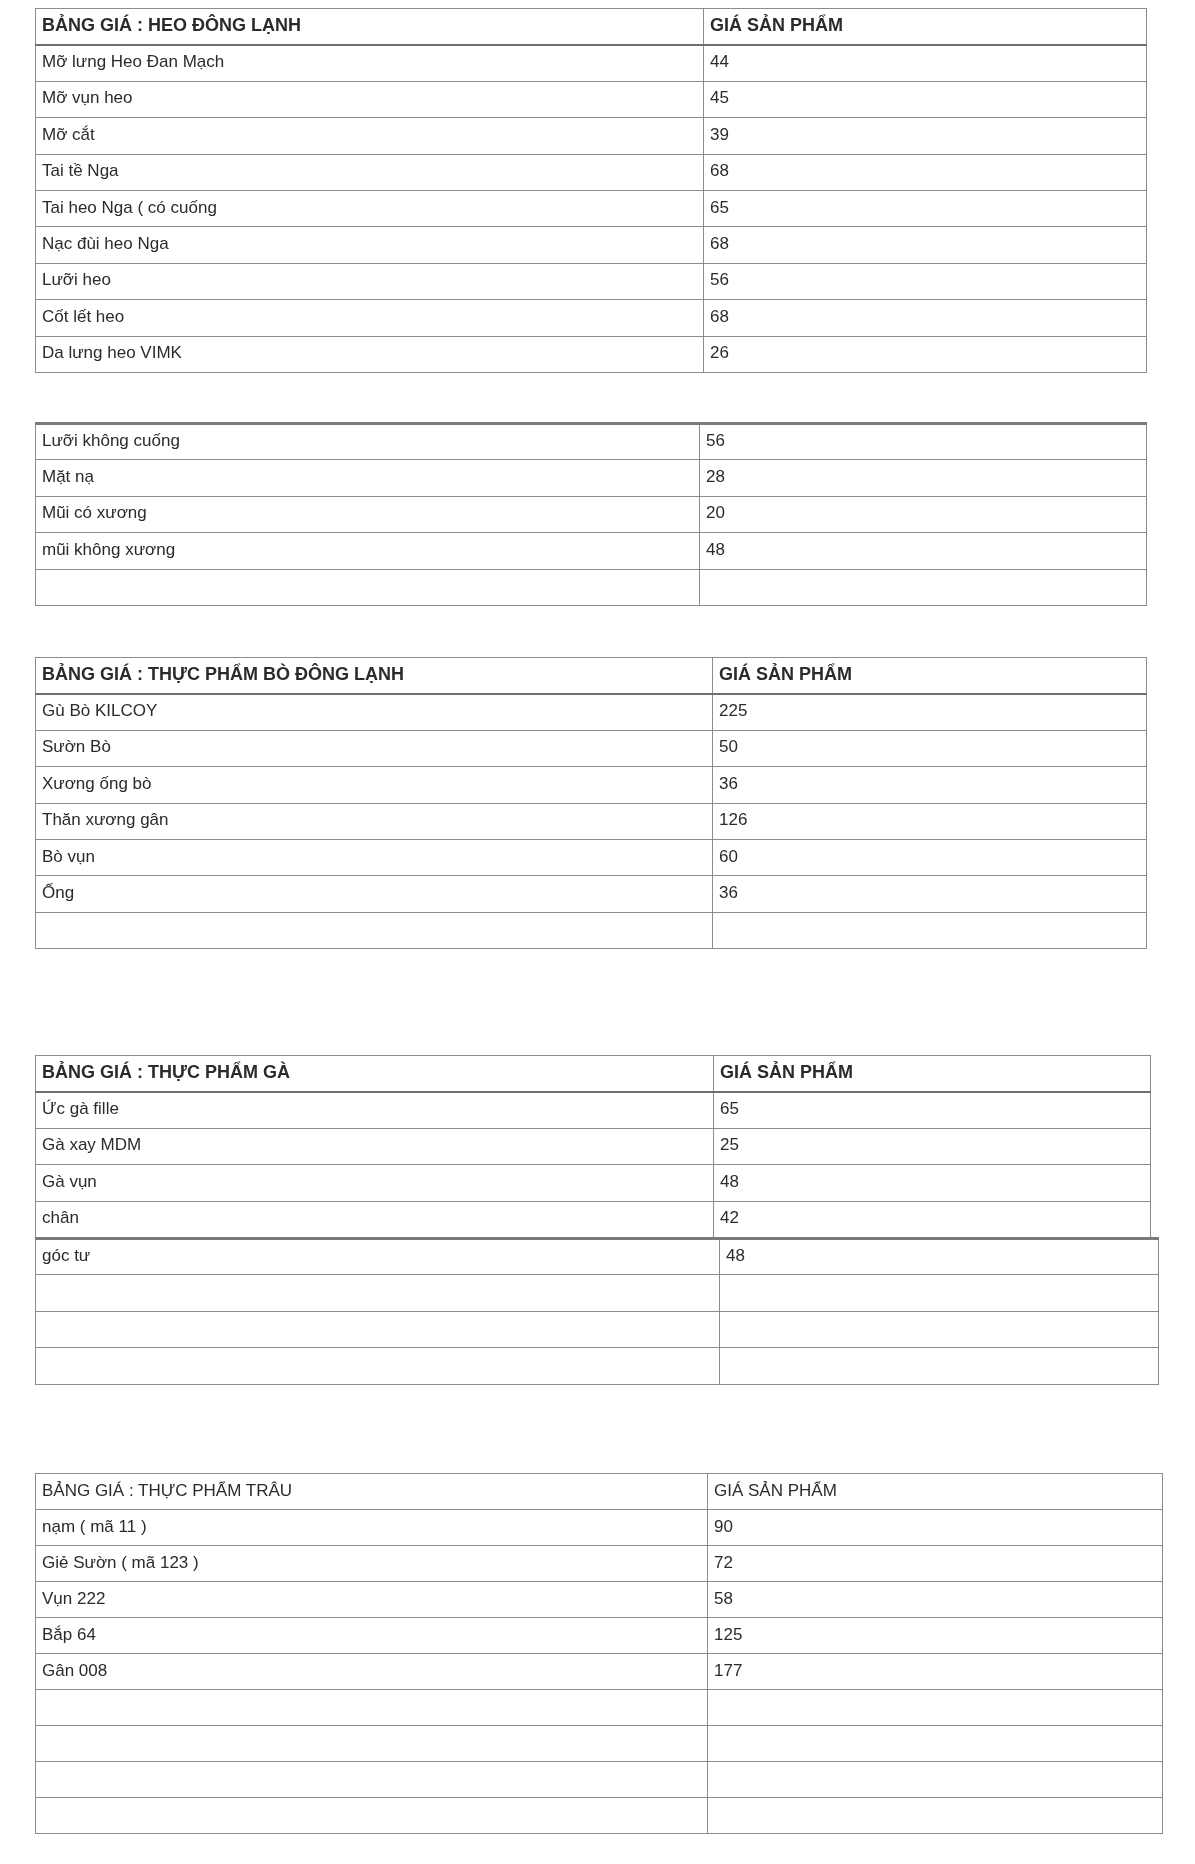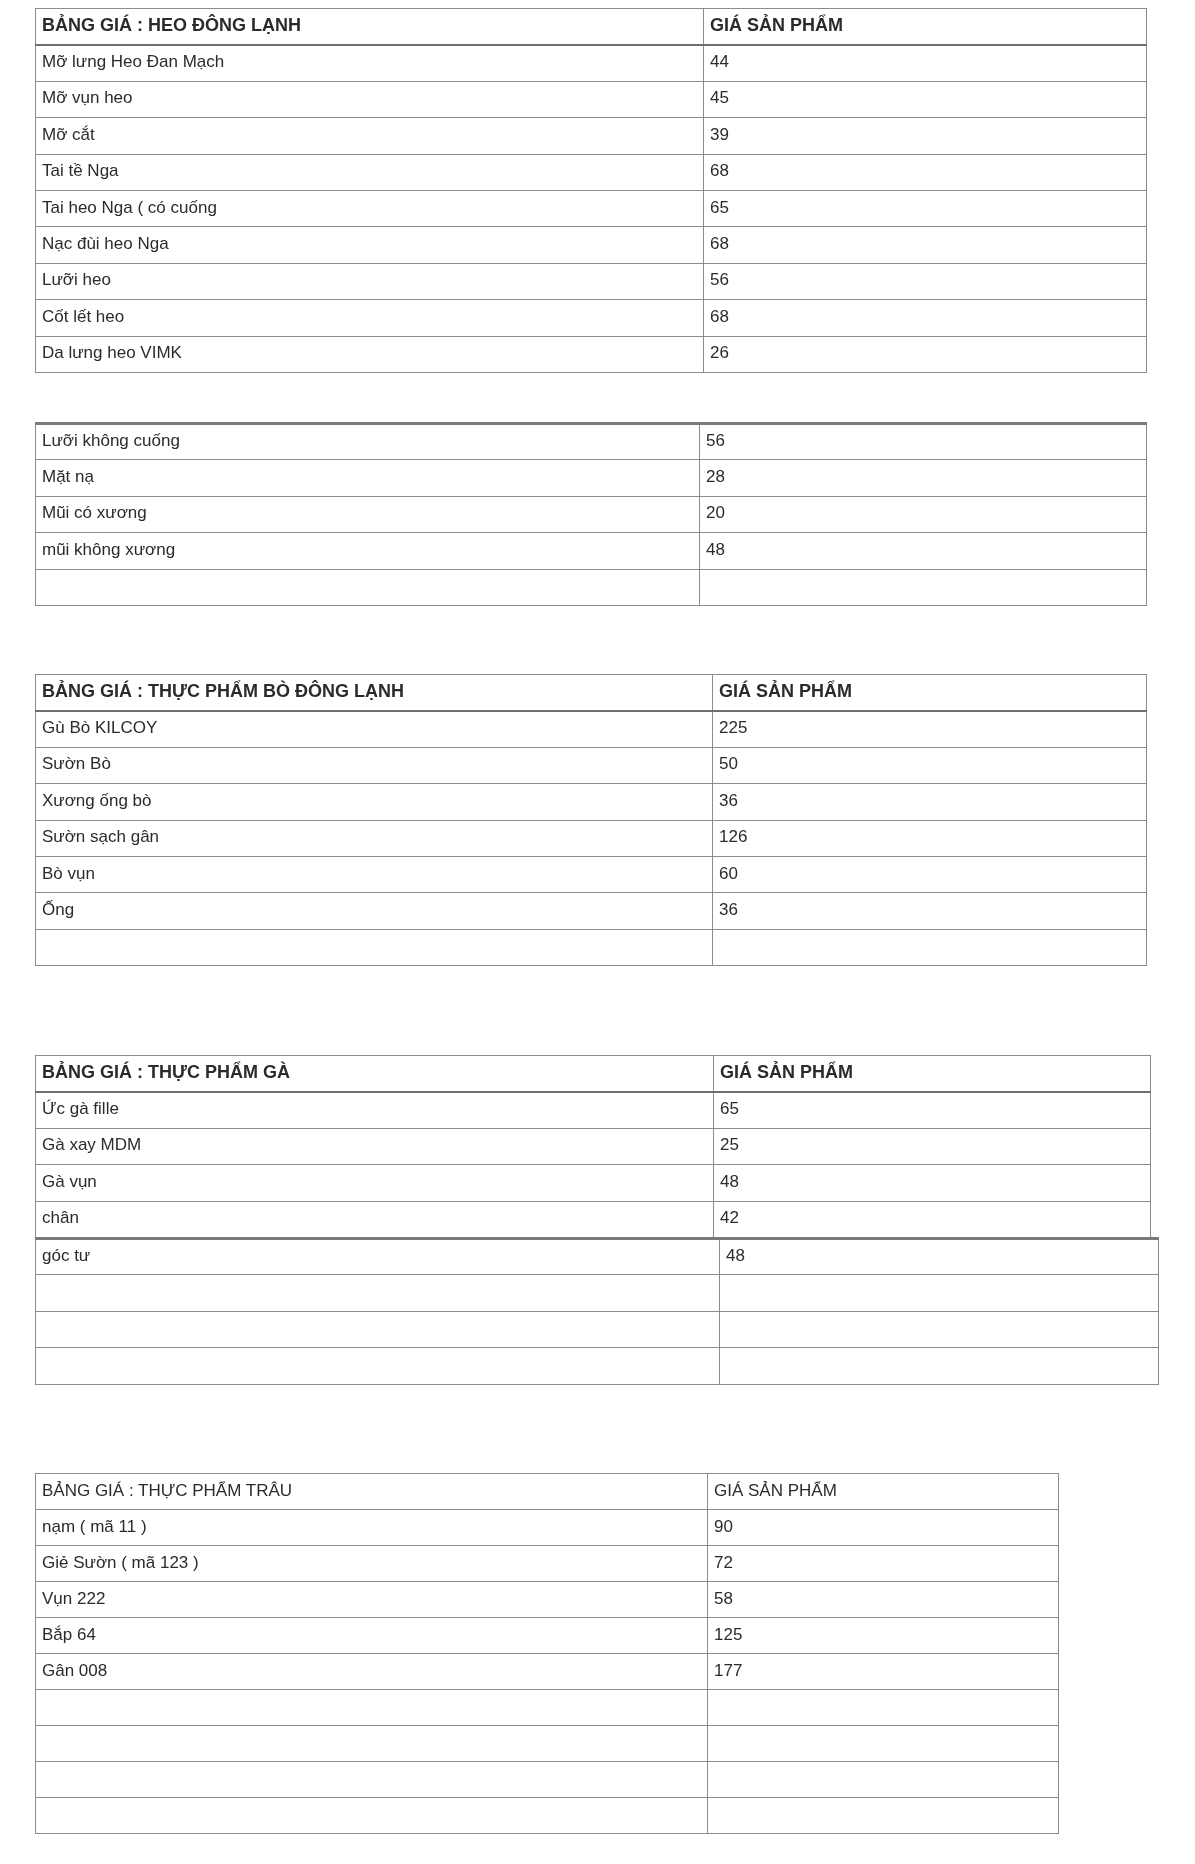--- a/index.html
+++ b/index.html
@@ -39,24 +39,24 @@
     font-weight: normal;
     font-size: 17px;
     border-bottom: 1px solid #8c8c8c;
   }
   
   .joined tr:first-child td { border-top: 3px solid #7a7a7a; }
 
   
   .t1a { left: 35px; top: 8px;   width: 1112px; }
   .t1b { left: 35px; top: 422px;  width: 1112px; padding-left: 37px; }
-  .t2  { left: 35px; top: 674px;  width: 1112px; }
+  .t2  { left: 35px; top: 657px;  width: 1112px; }
   .t3a { left: 35px; top: 1055px; width: 1116px; }
   .t3b { left: 35px; top: 1237px; width: 1124px; border-radius: 31px; }
-  .t4  { left: 35px; top: 1473px; width: 1024px; padding-left: 40px; }
+  .t4  { left: 35px; top: 1473px; width: 1128px; padding-left: 40px; }
 
   .t1a col.c1 { width: 668px; }
   .t1b col.c1 { width: 664px; }
   .t2  col.c1 { width: 677px; }
   .t3a col.c1 { width: 678px; }
   .t3b col.c1 { width: 684px; }
   .t4  col.c1 { width: 672px; }
 </style>
 </head>
 <body>
@@ -161,21 +161,21 @@
         </tr>
         <tr>
           <td>Sườn Bò</td>
           <td>50</td>
         </tr>
         <tr>
           <td>Xương ống bò</td>
           <td>36</td>
         </tr>
         <tr>
-          <td>Sườn sạch gân</td>
+          <td>Thăn xương gân</td>
           <td>126</td>
         </tr>
         <tr>
           <td>Bò vụn</td>
           <td>60</td>
         </tr>
         <tr>
           <td>Ống</td>
           <td>36</td>
         </tr>

